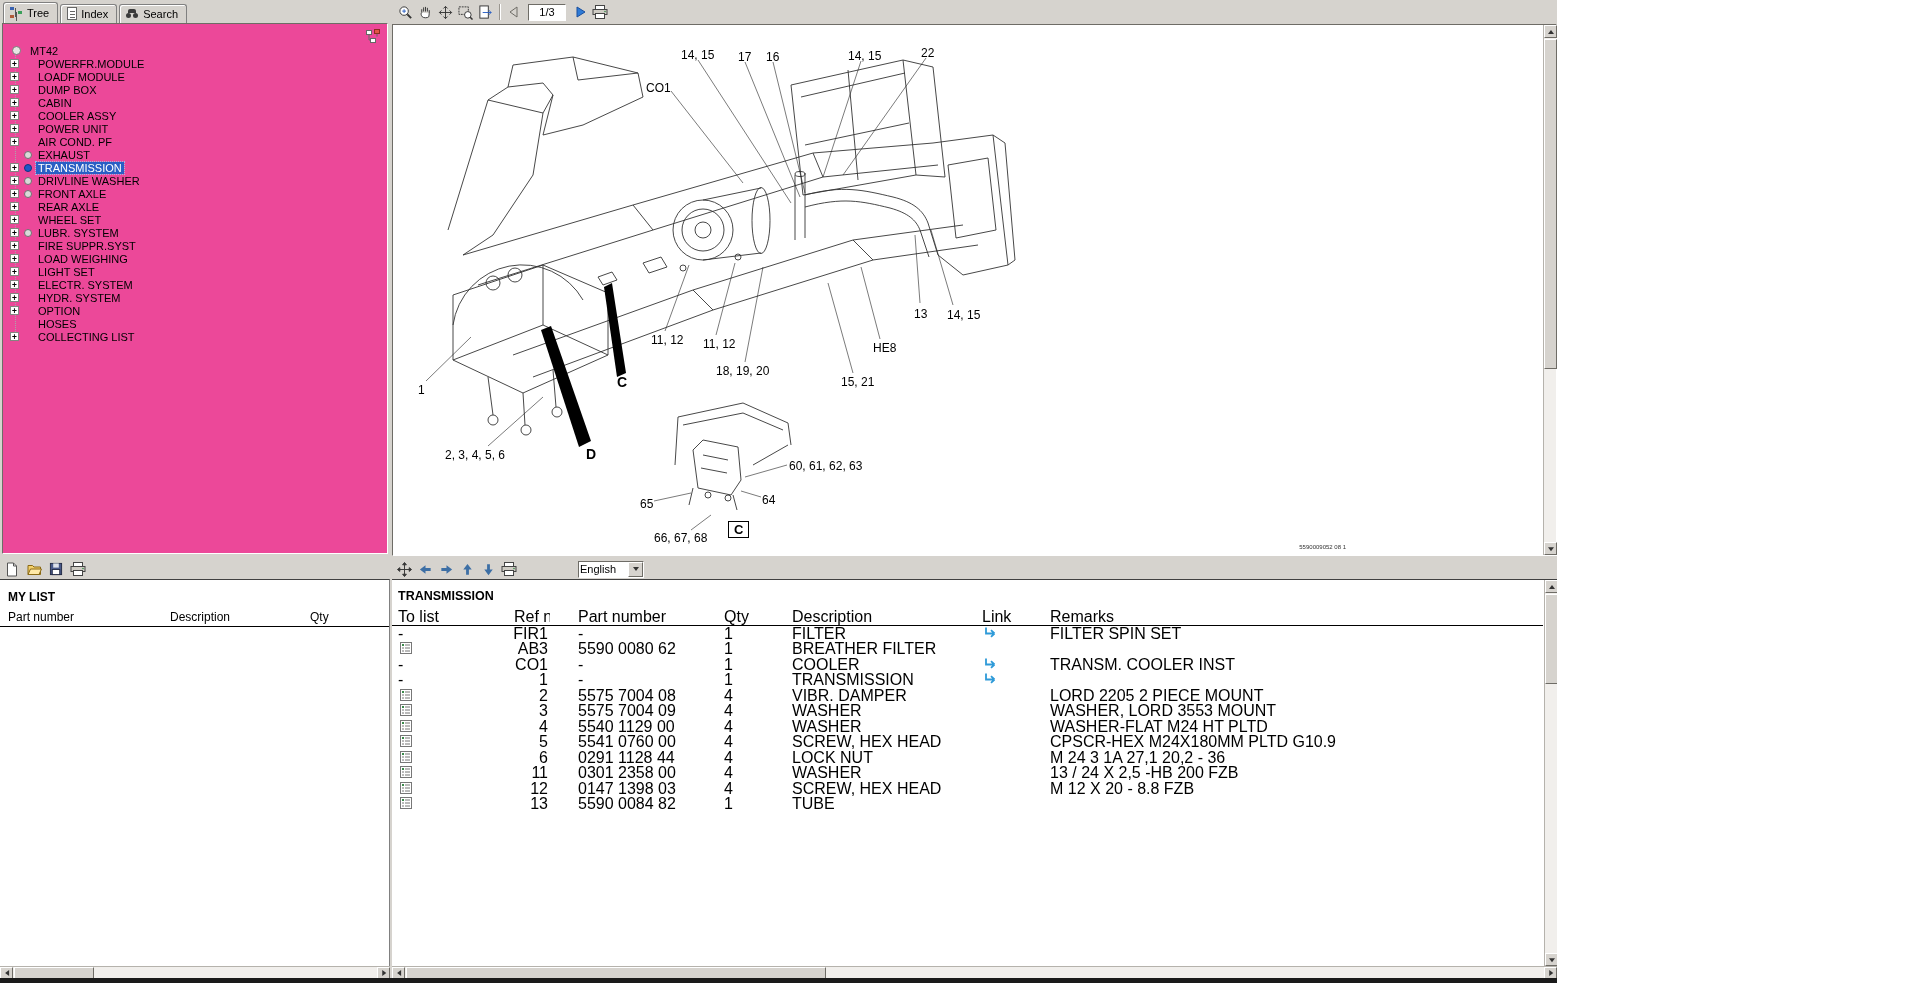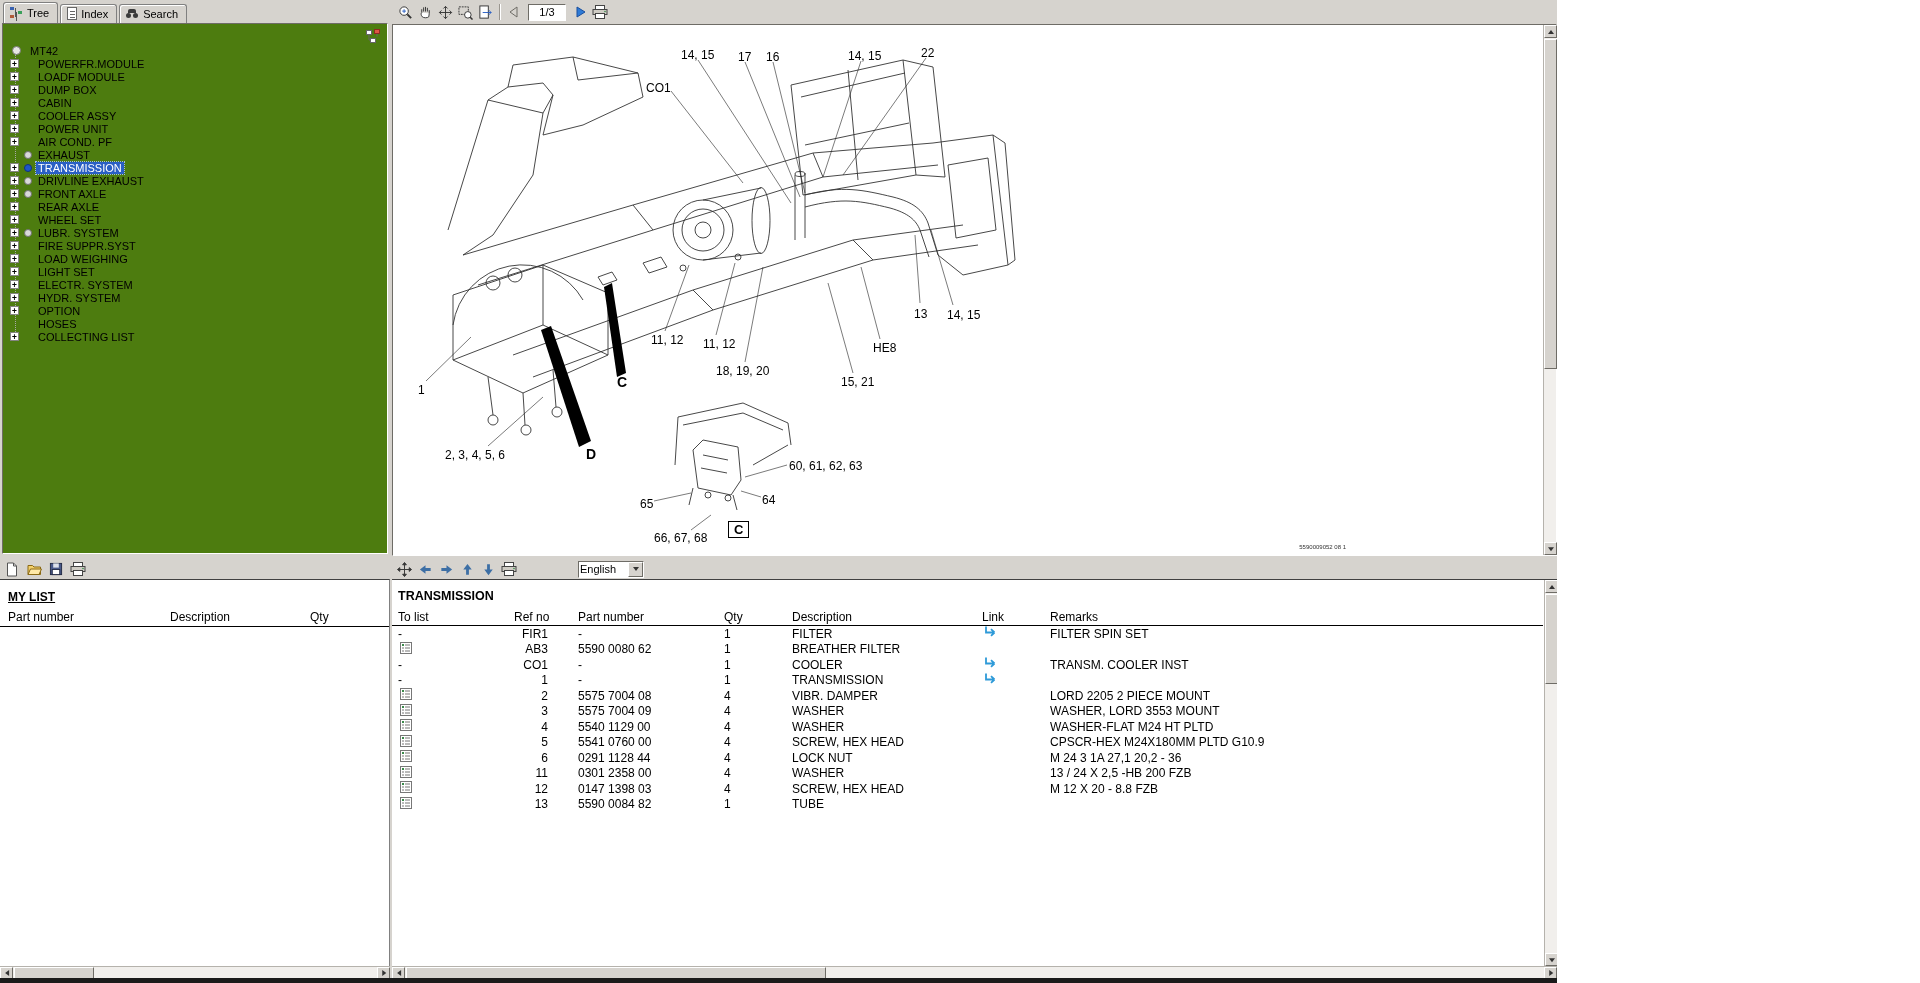--- a/index.html
+++ b/index.html
@@ -28,21 +28,21 @@
   .tab.sel { height:21px; }
   .tablabel { white-space:nowrap; }
   .tabicon { position:relative; width:13px; height:13px; flex:none; }
   .tree-icon::before { content:""; position:absolute; left:0; top:1px; width:4px; height:3px; background:#3a62b0; box-shadow:0 8px 0 #b05a3a, 8px 4px 0 #3aa05a; }
   .tree-icon::after { content:""; position:absolute; left:5px; top:2px; width:1px; height:9px; background:#555; box-shadow:1px 4px 0 #555; }
   .index-icon { border:1px solid #666; background:#fff; width:10px; height:13px; }
   .index-icon::before { content:""; position:absolute; left:2px; top:3px; width:5px; height:1px; background:#666; box-shadow:0 3px 0 #666, 0 6px 0 #666; }
   .binoculars-icon::before { content:""; position:absolute; left:0; top:6px; width:5px; height:5px; border-radius:50%; background:#3b3b3b; box-shadow:7px 0 0 #3b3b3b; }
   .binoculars-icon::after { content:""; position:absolute; left:2px; top:2px; width:8px; height:4px; background:#3b3b3b; border-radius:2px 2px 0 0; }
 
-  .tree-box { position:absolute; left:2px; top:23px; width:386px; height:531px; background:#4d7c0f; border:1px solid; border-color:#6e6c66 #fff #fff #6e6c66; overflow:hidden; }
+  .tree-box { position:absolute; left:2px; top:23px; width:386px; height:531px; background:#ec4899; border:1px solid; border-color:#6e6c66 #fff #fff #6e6c66; overflow:hidden; }
   .tree-tools { position:absolute; right:5px; top:3px; width:18px; height:18px; display:flex; align-items:center; justify-content:center; border:1px solid transparent; }
   .tree-list { position:absolute; left:0; top:20px; right:0; }
   .tree-list::before { content:""; position:absolute; left:12px; top:10px; height:282px; border-left:1px dotted #a8a8a8; }
   .tree-row { position:relative; height:13px; display:flex; align-items:center; padding-left:7px; white-space:nowrap; }
   .twisty { width:9px; height:9px; flex:none; border:1px solid #848480; background:#fff; font:bold 8px/7px "DejaVu Sans Mono", monospace; text-align:center; color:#000; margin-right:3px; }
   .twisty.hid { visibility:hidden; }
   .dot { width:8px; height:8px; flex:none; border-radius:50%; border:1px solid #6f6f6f; background:#d9d9d9; margin:0 4px 0 2px; }
   .dot.none { visibility:hidden; }
   .dot.blue { background:#1e56c8; border-color:#10337c; }
   .tlabel { padding:0 2px; }
@@ -63,34 +63,34 @@
   .drawing-no { position:absolute; right:210px; bottom:5px; font-size:6px; color:#333; }
   .dia-vscroll { top:0; bottom:0; right:0; }
 
   
   .hsplit { position:absolute; left:0; top:556px; width:1557px; height:4px; background:#d6d3ce; }
 
   
   .mylist-panel { position:absolute; left:0; top:560px; width:390px; height:406px; }
   .mini-toolbar { position:absolute; left:2px; top:0; height:18px; display:flex; align-items:center; gap:2px; }
   .mylist-box { position:absolute; left:0; top:19px; width:390px; bottom:0; background:#fff; border-top:1px solid #404040; border-right:1px solid #808080; }
-  .mylist-title { font-weight:bold; font-size:12px; margin:10px 0 6px 8px;text-decoration:underline; }
+  .mylist-title { font-weight:bold; font-size:12px; margin:10px 0 6px 8px; }
   .ml-header { display:grid; grid-template-columns:162px 140px 1fr; border-bottom:1px solid #000; padding-bottom:2px; }
   .mc { padding-left:8px; font-size:12px; }
 
   
   .parts-panel { position:absolute; left:392px; top:560px; width:1165px; height:406px; }
   .parts-toolbar { position:absolute; left:2px; top:0; height:18px; display:flex; align-items:center; gap:1px; }
   .langselect { display:flex; align-items:center; width:66px; height:17px; border:1px solid; border-color:#6e6c66 #fff #fff #6e6c66; background:#fff; margin-left:58px; }
   .langselect .val { flex:1; padding-left:1px; font-size:11px; }
   .langselect .drop { width:15px; height:15px; background:#d6d3ce; border:1px solid; border-color:#fff #6e6c66 #6e6c66 #fff; position:relative; }
   .langselect .drop::after { content:""; position:absolute; left:50%; top:50%; transform:translate(-50%,-30%); border:3px solid transparent; border-top:4px solid #333; }
   .parts-box { position:absolute; left:0; top:19px; width:1165px; bottom:0; background:#fff; border-top:1px solid #404040; overflow:hidden; }
   .parts-title { font-weight:bold; font-size:12.5px; margin:9px 0 0 6px; }
-  .prow { display:grid; grid-template-columns:118px 40px 148px 62px 190px 68px 1fr; height:15.5px; align-items:center; font-size:12px; }
+  .prow { display:grid; grid-template-columns:118px 40px 148px 62px 190px 68px 1fr; height:15.5px; align-items:center; font-size:16px; }
   .prow.header { height:18px; border-bottom:1px solid #000; margin-top:5px; margin-right:14px; }
   .pc { white-space:nowrap; overflow:hidden; }
   .pc.c1 { padding-left:6px; }
   .prow:not(.header) .pc.c2 { text-align:right; padding-right:2px; }
   .prow.header .pc.c2 { padding-left:4px; }
   .pc.c3 { padding-left:28px; }
   .pc.c4 { padding-left:26px; }
   .pc.c5 { padding-left:32px; }
   .pc.c6 { padding-left:32px; }
   .pc.c7 { padding-left:32px; }
@@ -177,21 +177,21 @@
             <span class="tlabel">EXHAUST</span>
           </div>
           <div class="tree-row">
             <span class="twisty">+</span>
             <span class="dot blue"></span>
             <span class="tlabel sel">TRANSMISSION</span>
           </div>
           <div class="tree-row">
             <span class="twisty">+</span>
             <span class="dot gray"></span>
-            <span class="tlabel">DRIVLINE EXHAUST</span>
+            <span class="tlabel">DRIVLINE WASHER</span>
           </div>
           <div class="tree-row">
             <span class="twisty">+</span>
             <span class="dot gray"></span>
             <span class="tlabel">FRONT AXLE</span>
           </div>
           <div class="tree-row">
             <span class="twisty">+</span>
             <span class="dot none"></span>
             <span class="tlabel">REAR AXLE</span>

